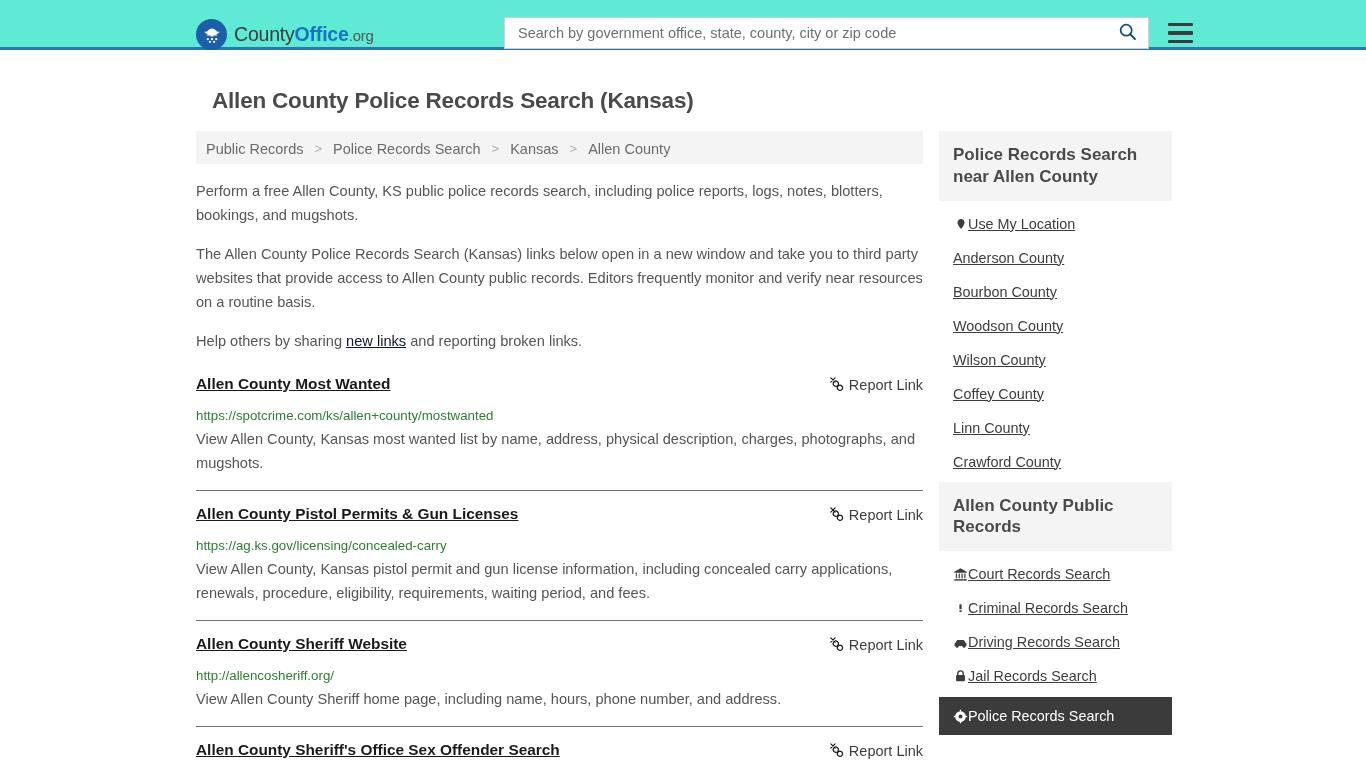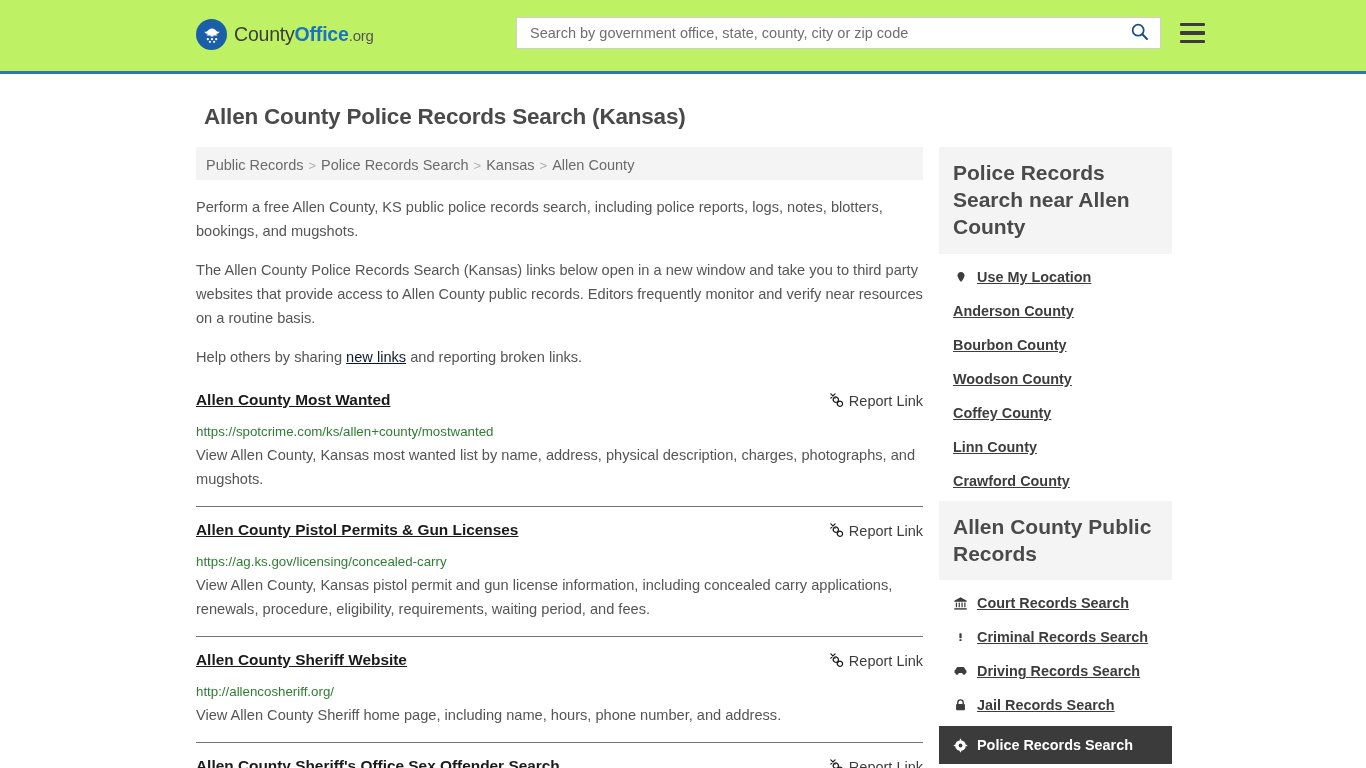--- a/index.html
+++ b/index.html
@@ -6,22 +6,22 @@
   html, body {
     margin: 0; padding: 0;
     width: 1366px; height: 768px;
     background: #ffffff;
     font-family: "Liberation Sans", sans-serif;
     overflow: hidden;
   }
 
   
   .site-header {
-    height: 74px;
-    background: #bef264;
+    height: 50px;
+    background: #5eead4;
     border-bottom: 3px solid #3173ab;
     display: flex;
     align-items: center;
     position: relative;
   }
   .logo-wrap {
     position: absolute;
     left: 196px;
     top: 19px;
     display: flex;
@@ -43,21 +43,21 @@
     color: #3c3c3c;
     letter-spacing: -0.2px;
     white-space: nowrap;
   }
   .logo-text .b { color: #1a72c4; font-weight: bold; }
   .logo-text .n { color: #3c3c3c; }
   .logo-text .org { color: #555; font-size: 15px; }
 
   .search-wrap {
     position: absolute;
-    left: 516px;
+    left: 504px;
     top: 17px;
     display: flex;
     align-items: center;
   }
   .search-box {
     width: 645px;
     height: 32px;
     background: #ffffff;
     border: 1px solid #cfcfcf;
     display: flex;
@@ -100,44 +100,44 @@
   
   .page {
     width: 1366px;
     padding: 0;
     position: relative;
   }
   .page-title {
     font-size: 22.5px;
     font-weight: bold;
     color: #4a4a4a;
-    margin: 8px;
+    margin: 16px;
     padding: 22px 0 0 196px;
     letter-spacing: -0.2px;
   }
 
   .layout {
     display: flex;
     padding-left: 196px;
     margin-top: 17px;
     gap: 16px;
   }
   .main-col { width: 727px; }
   .side-col { width: 233px; }
 
   
   .breadcrumb {
     background: #f4f4f4;
     padding: 10px 10px 10px 10px;
     font-size: 14.5px;
     color: #6b6b6b;
     display: flex;
-    align-items: flex-end;
+    align-items: flex-start;
     flex-wrap: wrap;
-    gap: 5px;
+    gap: 11px;
     height: 33px;
   }
   .breadcrumb a {
     color: #6b6b6b;
     text-decoration: none;
   }
   .breadcrumb .sep { color: #b0b0b0; font-size: 13px; }
 
   .intro-p {
     font-size: 14.6px;
@@ -192,33 +192,31 @@
     color: #555555;
     line-height: 1.62;
     margin-top: 3px;
   }
 
   
   .panel { margin-bottom: 3px; }
   .panel-header {
     background: #f4f4f4;
     padding: 13px 14px;
-    font-size: 21px;
+    font-size: 17px;
     font-weight: bold;
     color: #4a4a4a;
     line-height: 1.28;
   }
   .panel-list { padding: 6px 0 0 0; }
   .panel-item {
     display: flex;
-    align-items: center;
-    gap: 9px;
+    align-items: flex-end;
     padding: 9px 14px;
     font-size: 14.4px;
-    font-weight: bold;
   }
   .panel-item a {
     color: #3d3d3d;
     text-decoration: underline;
   }
   .panel-item .ico {
     width: 15px;
     display: flex;
     align-items: center;
     justify-content: center;
@@ -391,20 +389,23 @@
           <div class="panel-item no-icon">
             <a href="#">Anderson County</a>
           </div>
           <div class="panel-item no-icon">
             <a href="#">Bourbon County</a>
           </div>
           <div class="panel-item no-icon">
             <a href="#">Woodson County</a>
           </div>
           <div class="panel-item no-icon">
+            <a href="#">Wilson County</a>
+          </div>
+          <div class="panel-item no-icon">
             <a href="#">Coffey County</a>
           </div>
           <div class="panel-item no-icon">
             <a href="#">Linn County</a>
           </div>
           <div class="panel-item no-icon">
             <a href="#">Crawford County</a>
           </div>
 
         </div>

